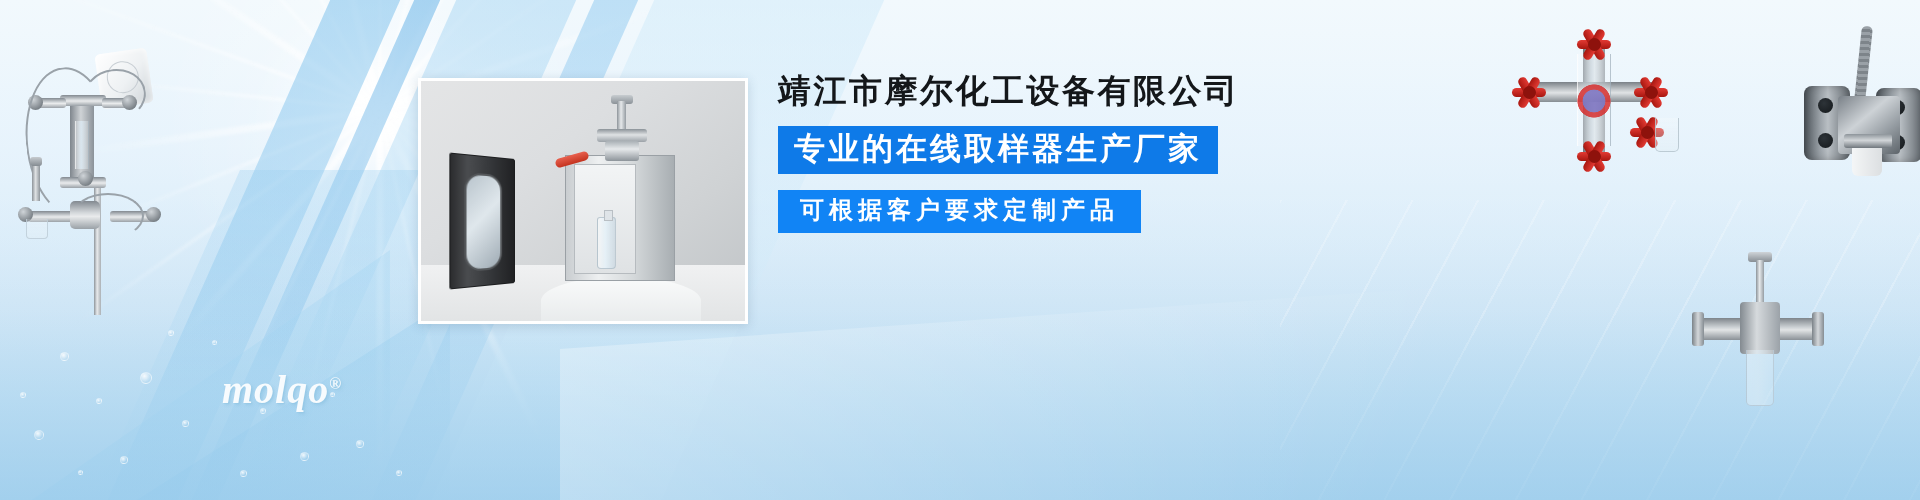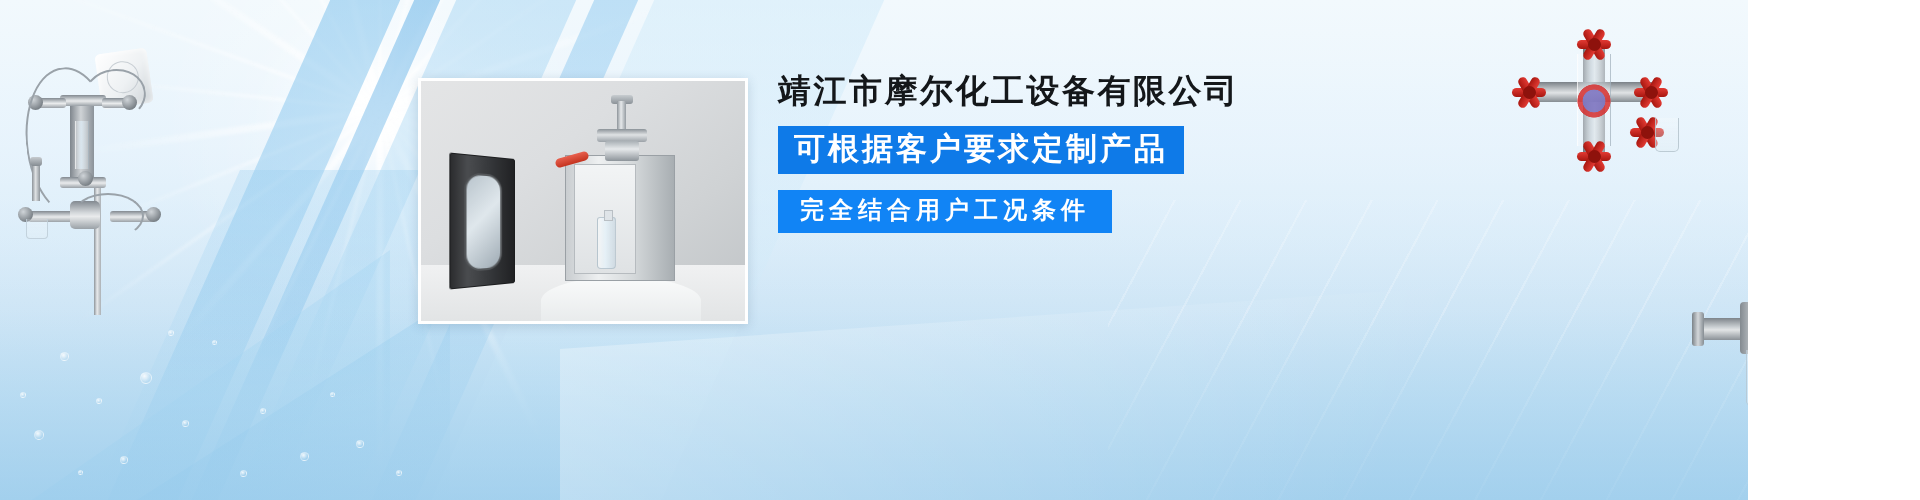--- a/index.html
+++ b/index.html
@@ -6,21 +6,21 @@
   * { box-sizing: border-box; margin: 0; padding: 0; }
   html, body {
     width: 1920px; height: 500px;
     overflow: hidden;
     font-family: "Liberation Sans", "DejaVu Sans", sans-serif;
   }
 
   
   .banner {
     position: relative;
-    width: 1748px; height: 500px;
+    width: 1920px; height: 500px;
     overflow: hidden;
     background: linear-gradient(160deg,#eaf4fb 0%, #dceef9 22%, #cfe6f7 48%, #bfdcf3 70%, #b3d6f0 100%);
   }
 
   
   .sky-base {
     position:absolute; inset:0;
     background:
       linear-gradient(to bottom, #e8f4fc 0%, #ddeefa 30%, #cfe6f6 60%, #c3dff3 100%);
   }
@@ -452,24 +452,27 @@
     <div class="ps-flangeL"></div>
     <div class="ps-flangeR"></div>
     <div class="ps-body"></div>
     <div class="ps-glass"></div>
   </div>
 
   <div class="copy">
     <div class="company-name">靖江市摩尔化工设备有限公司</div>
 
     <div>
-      <span class="headline-band">可根据客户要求定制产品</span>
+      <span class="headline-band">专业的在线取样器生产厂家</span>
     </div>
 
 
     <div>
-      <span class="cta-band">完全结合用户工况条件</span>
-    </div>
-
-  </div>
-
+      <span class="cta-band">可根据客户要求定制产品</span>
+    </div>
+
+  </div>
+
+  <div class="watermark">
+    <span>molqo</span><sup>®</sup>
+  </div>
 
 </div>
 
 </body></html>

